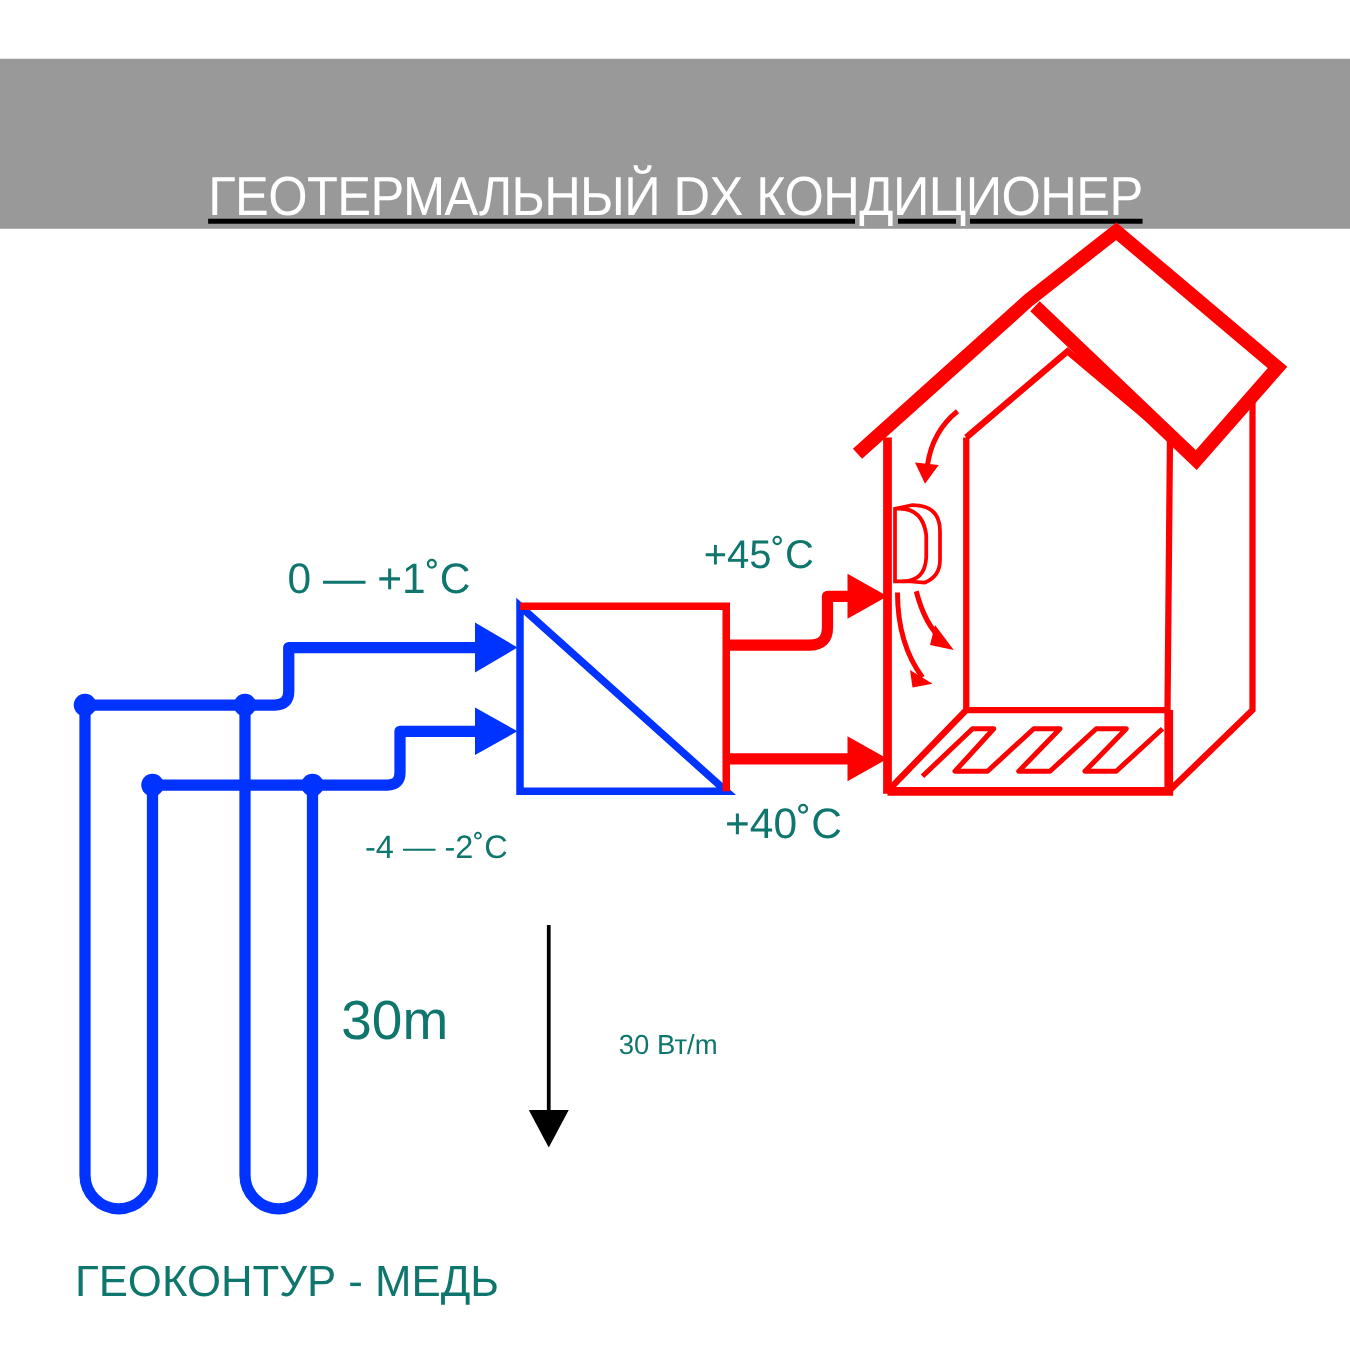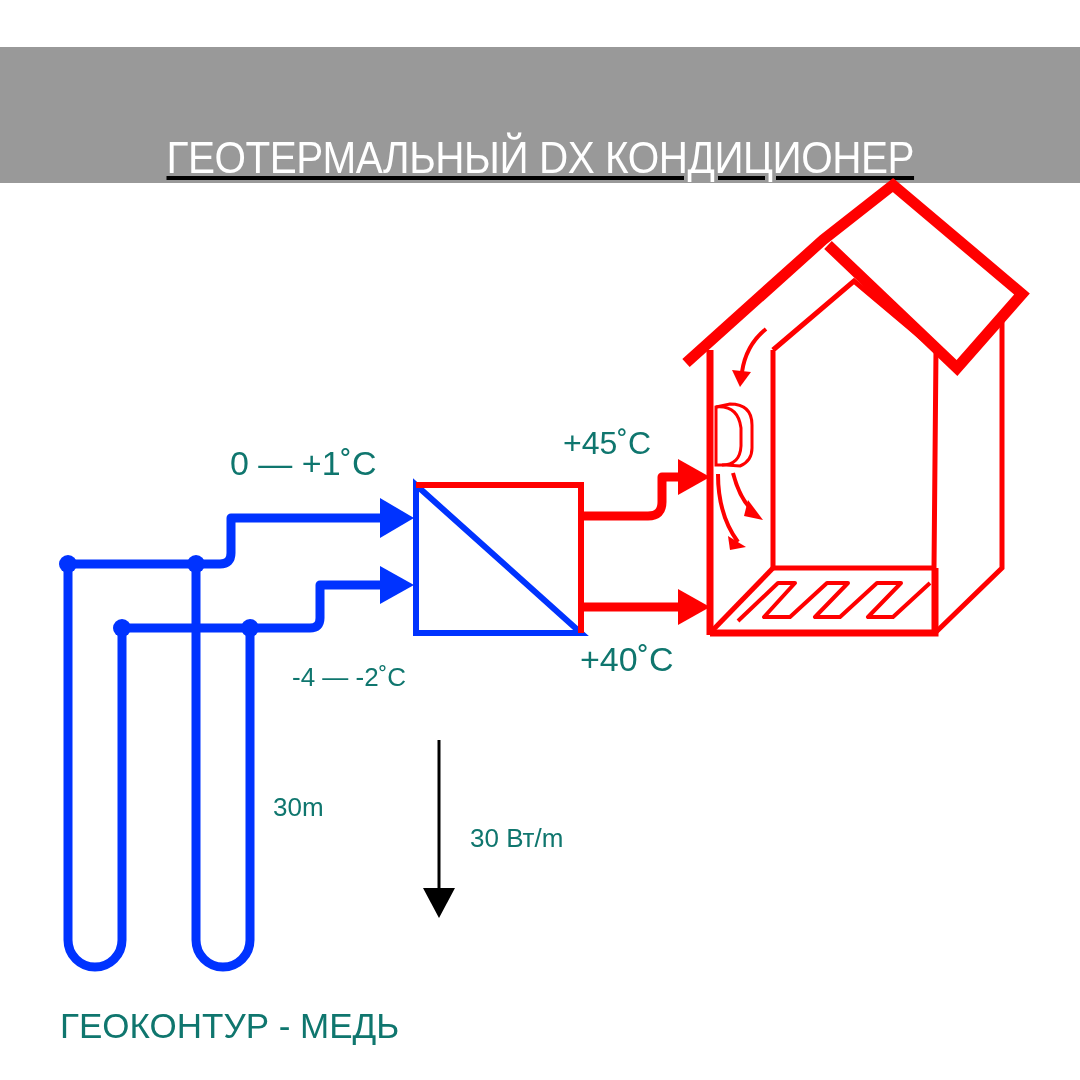--- a/index.html
+++ b/index.html
@@ -5,22 +5,22 @@
   html, body { margin: 0; padding: 0; background: #ffffff; }
   body { width: 1080px; height: 1080px; position: relative; overflow: hidden; font-family: "Liberation Sans", "DejaVu Sans", sans-serif; }
   .banner { position: absolute; left: 0; top: 47px; width: 1080px; height: 136px; background: #999999; display: flex; align-items: flex-end; justify-content: center; text-decoration: underline; }
   .banner-title { color: #ffffff; font-size: 44px; letter-spacing: -0.5px; font-family: "Liberation Sans", sans-serif; transform: scaleX(0.92); }
   svg.diagram { position: absolute; left: 0; top: 0; }
   .lbl { position: absolute; color: #0f766e; font-family: "Liberation Sans", sans-serif; white-space: nowrap; }
   .t-cold-in { left: 230px; top: 444px; font-size: 34px; }
   .t-cold-out { left: 292px; top: 662px; font-size: 26px; }
   .t-hot-out { left: 563px; top: 425px; font-size: 32px; }
   .t-hot-ret { left: 580px; top: 640px; font-size: 34px; }
-  .t-depth { left: 273px; top: 792px; font-size: 26px; }
-  .t-flux { left: 470px; top: 823px; font-size: 26px; }
+  .t-depth { left: 273px; top: 792px; font-size: 44px; }
+  .t-flux { left: 495px; top: 823px; font-size: 22px; }
   .t-caption { left: 60px; top: 1006px; font-size: 35px; }
 </style>
 </head>
 <body>
 
 <div class="banner">
   <span class="banner-title">ГЕОТЕРМАЛЬНЫЙ DX КОНДИЦИОНЕР</span>
 </div>
 
 <svg class="diagram" width="1080" height="1080" viewBox="0 0 1080 1080">

